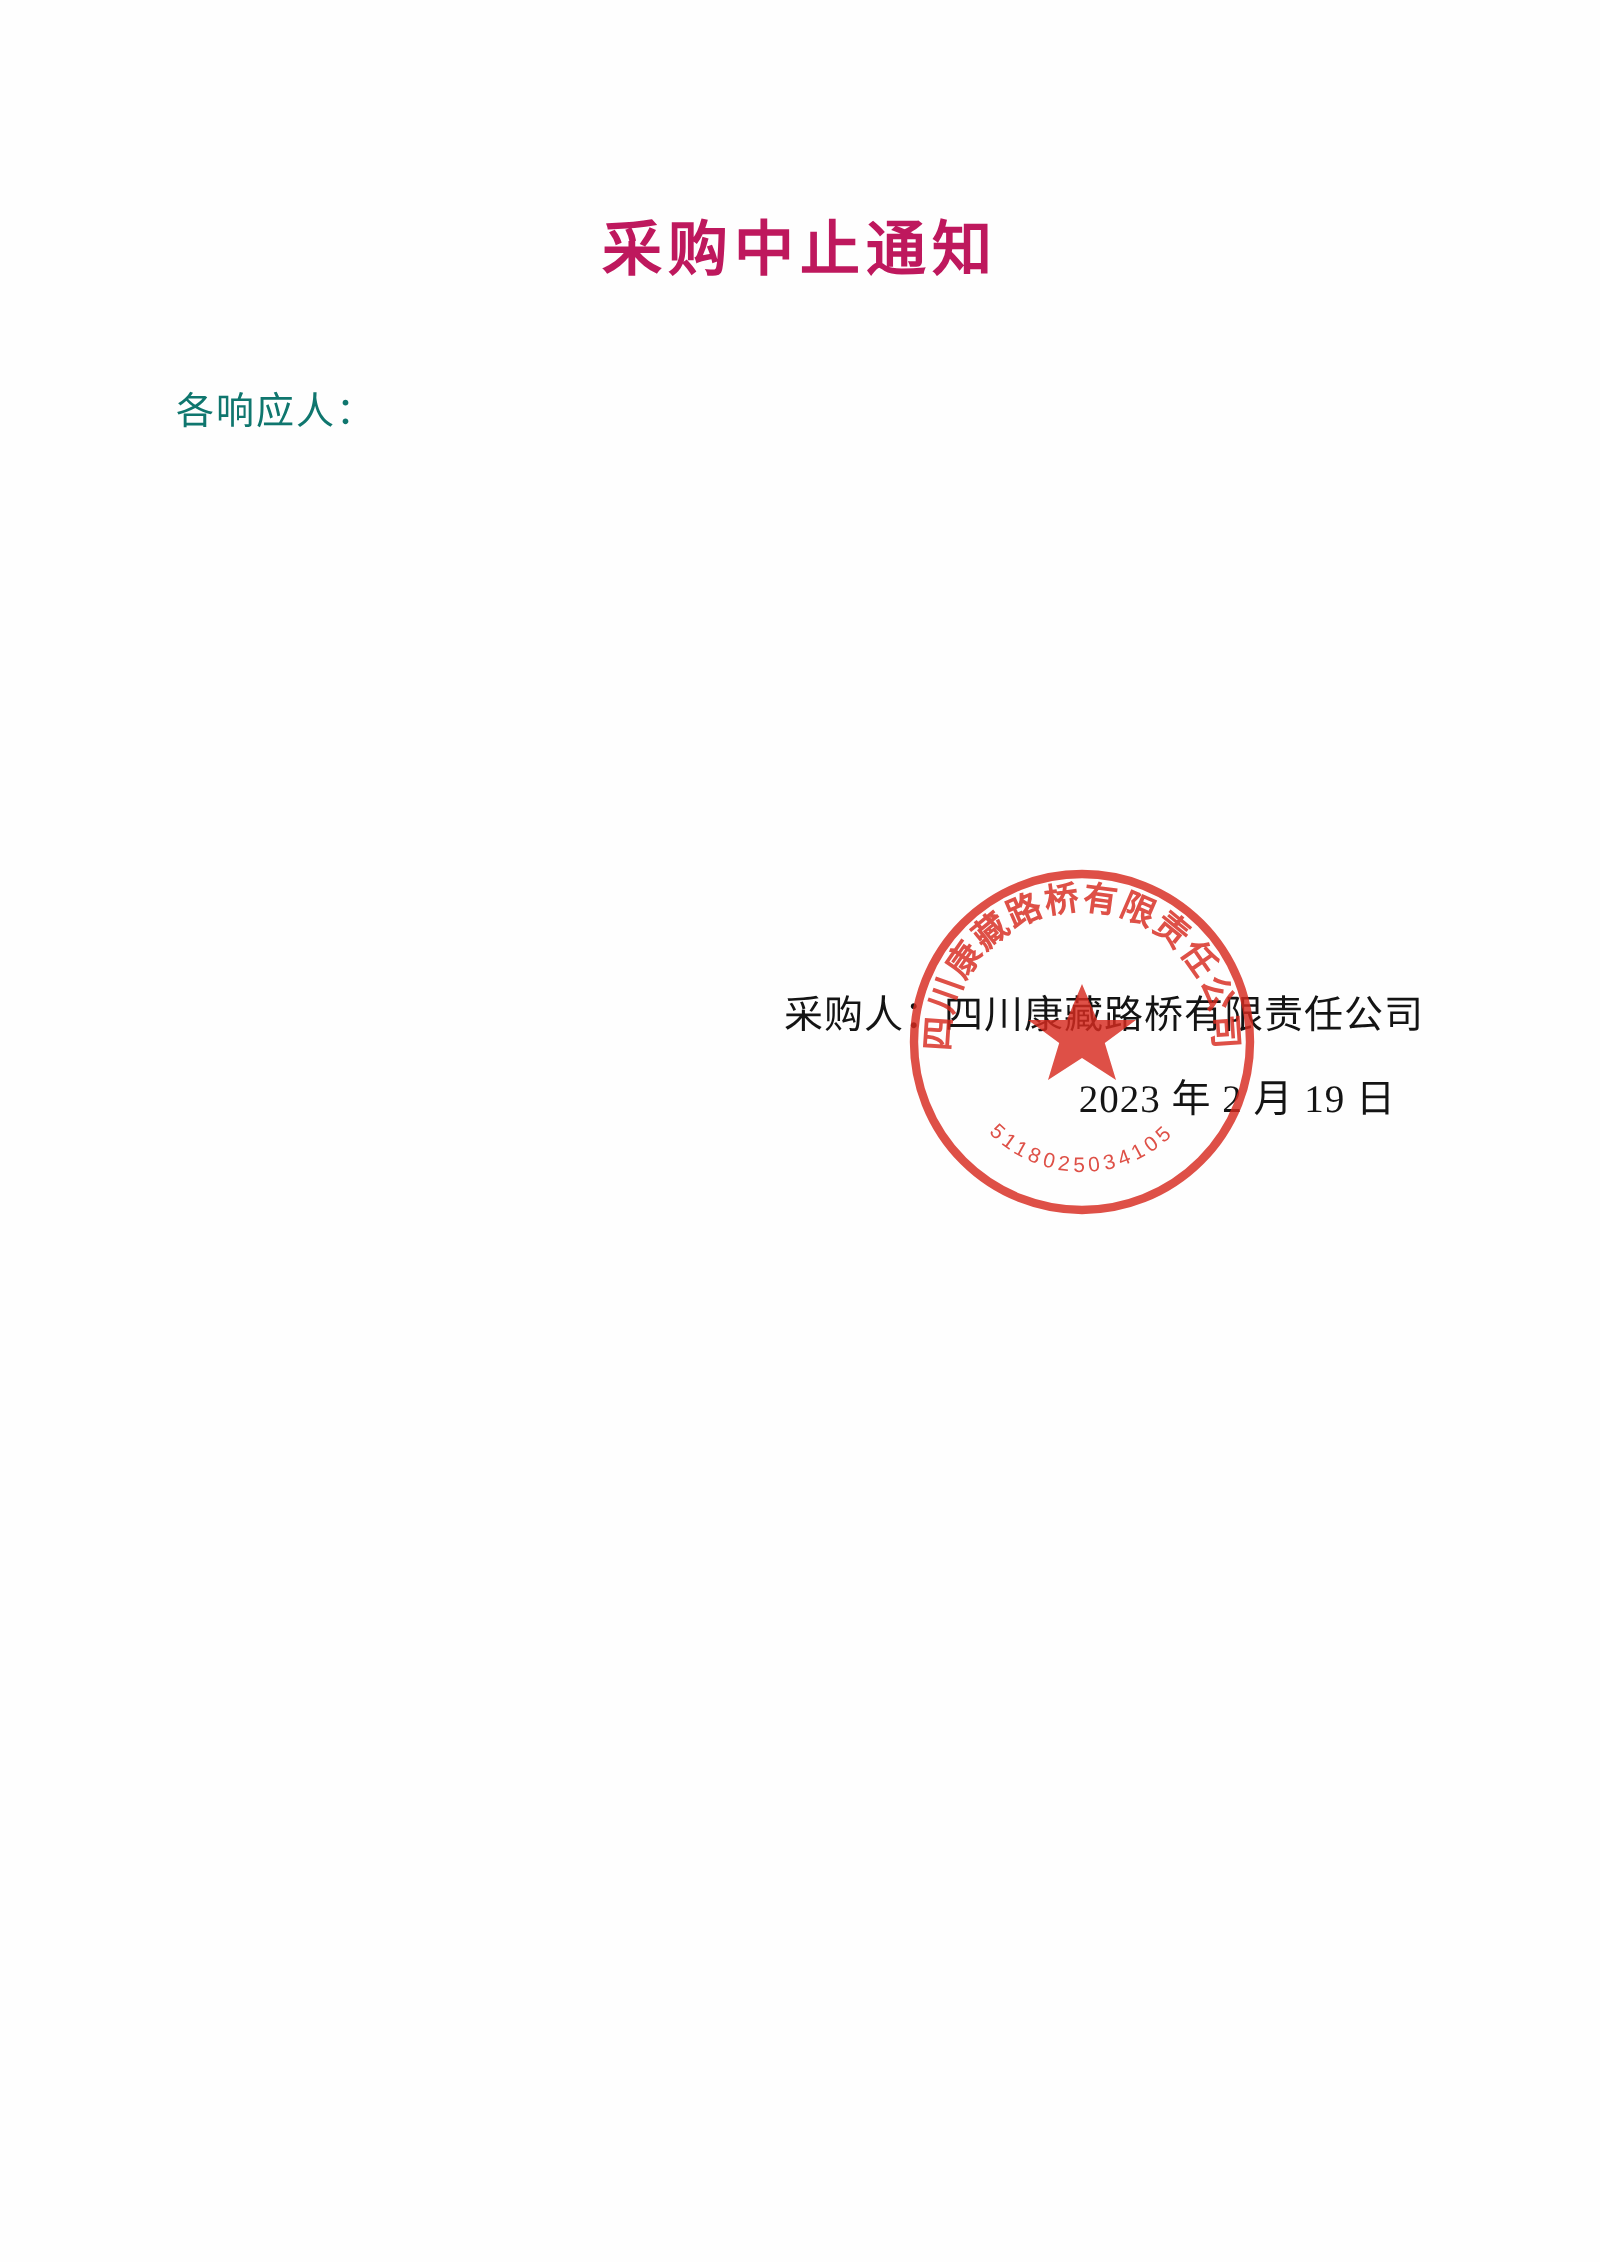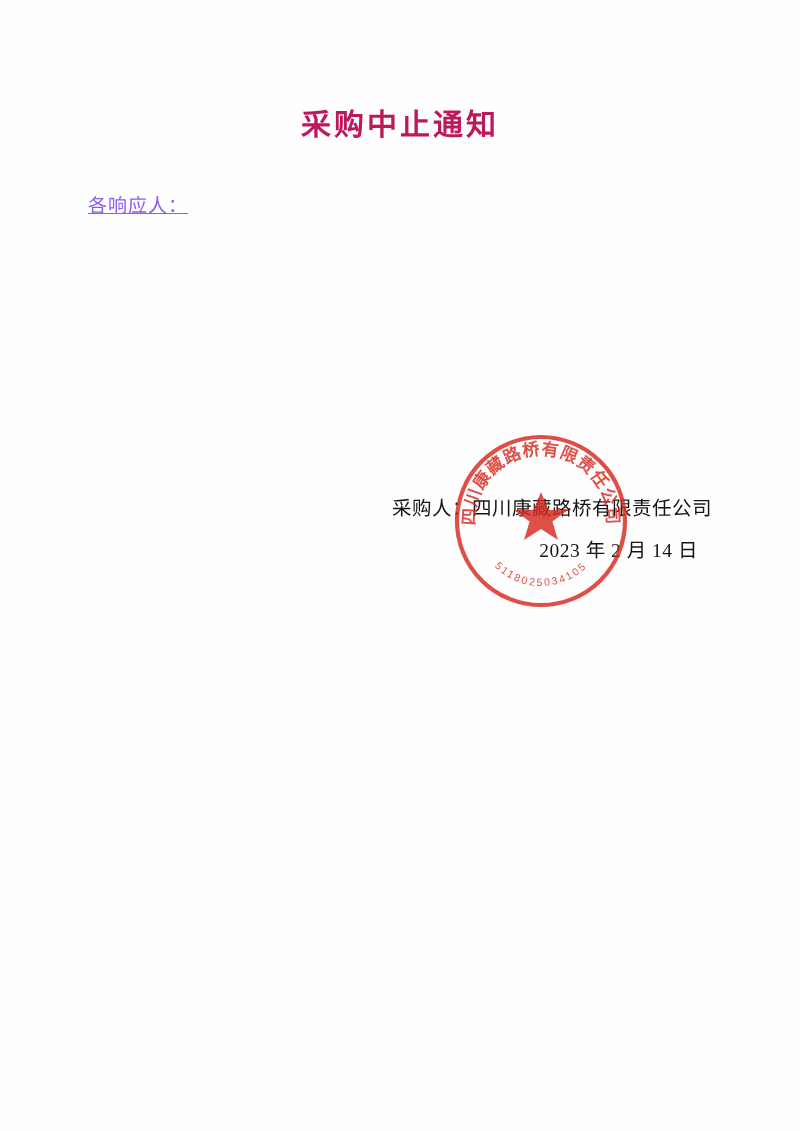--- a/index.html
+++ b/index.html
@@ -34,22 +34,21 @@
     font-family: "Liberation Serif", "DejaVu Serif", serif;
     color: #be185d;
   }
 
   .salutation {
     position: absolute;
     top: 190px;
     left: 88px;
     font-size: 19px;
     letter-spacing: 1px;
-    color: #8b5cf6;
-    text-decoration: underline;
+    color: #0f766e;
   }
 
   .body-text {
     position: absolute;
     top: 232px;
     left: 88px;
     width: 636px;
     font-size: 19.5px;
     line-height: 42px;
     text-align: justify;
@@ -118,21 +117,21 @@
 
 <div class="page">
 
   <div class="doc-title">采购中止通知</div>
 
   <div class="salutation">各响应人：</div>
 
 
   <div class="signature-block">
     <span class="signature-line">采购人：四川康藏路桥有限责任公司</span>
-    <span class="signature-line sig-date">2023 年 2 月 14 日</span>
+    <span class="signature-line sig-date">2023 年 2 月 19 日</span>
   </div>
 
   <div class="seal">
     <svg viewBox="0 0 178 178" xmlns="http://www.w3.org/2000/svg">
       <defs>
         <path id="arcpath" d="M 89,89 m -66,0 a 66,66 0 1,1 132,0" fill="none"></path>
         <path id="arcpath2" d="M 24,89 a 65,65 0 0,0 130,0" fill="none"></path>
       </defs>
       <circle class="seal-ring" cx="89" cy="89" r="84"></circle>
       <g class="seal-star" transform="translate(89,86)">

